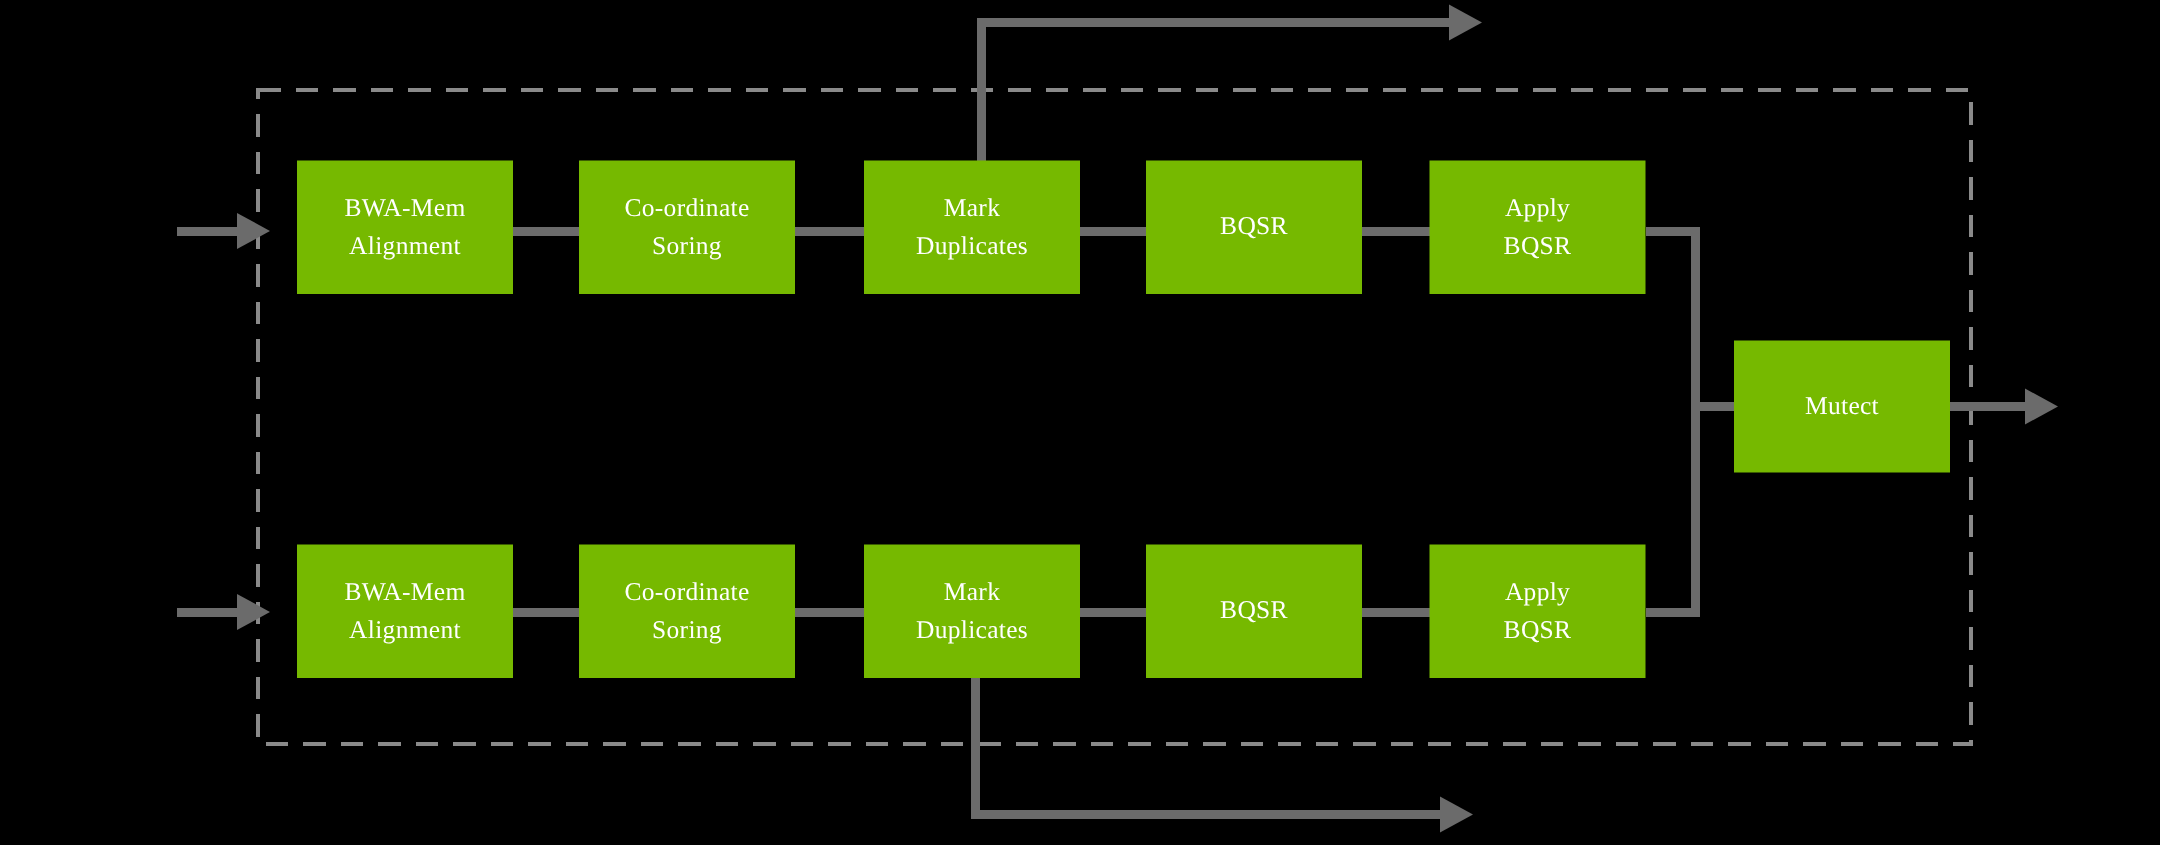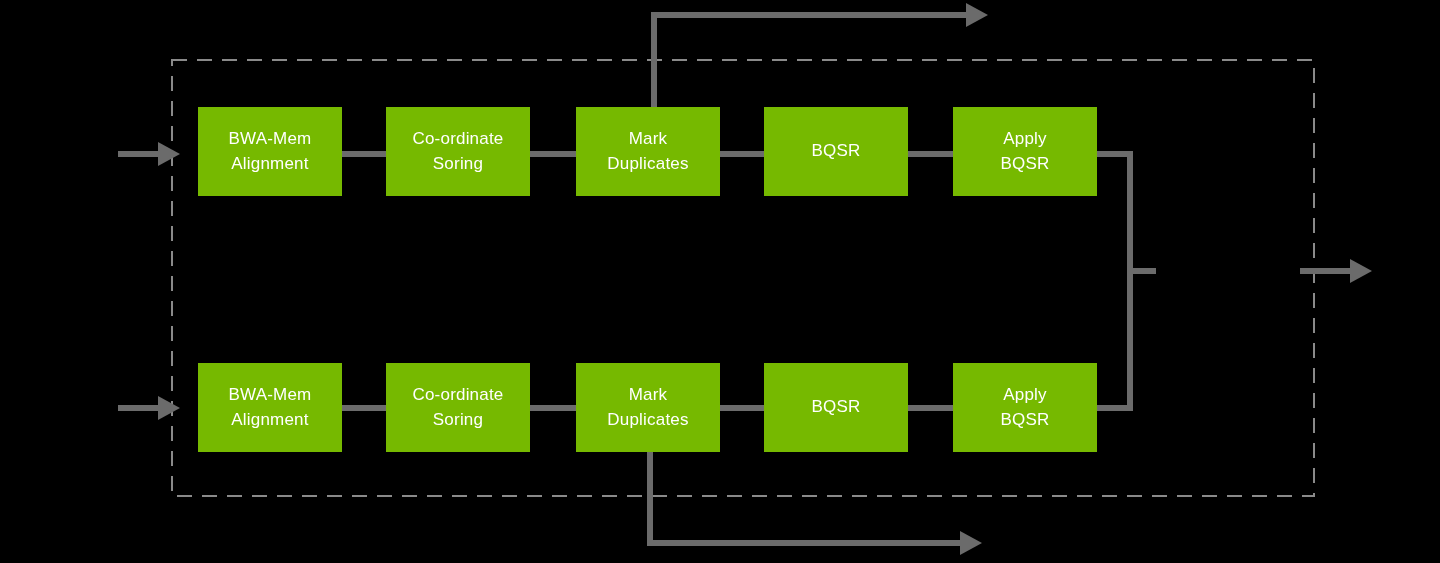--- a/index.html
+++ b/index.html
@@ -6,21 +6,21 @@
   html, body {
     margin: 0;
     padding: 0;
     background: #000000;
   }
   #canvas {
     position: relative;
     width: 1440px;
     height: 563px;
     background: #000000;
-    font-family: Liberation Sans, sans-serif;
+    font-family: Liberation Serif, serif;
     overflow: hidden;
   }
   #svg-layer {
     position: absolute;
     left: 0;
     top: 0;
     width: 1440px;
     height: 563px;
   }
   .node {
@@ -97,20 +97,23 @@
     <span class="node-label">Mark
 Duplicates</span>
   </div>
   <div class="node" style="left: 764px; top: 107px; width: 144px; height: 89px; background: rgb(118, 185, 0); color: rgb(255, 255, 255);">
     <span class="node-label">BQSR</span>
   </div>
   <div class="node" style="left: 953px; top: 107px; width: 144px; height: 89px; background: rgb(118, 185, 0); color: rgb(255, 255, 255);">
     <span class="node-label">Apply
 BQSR</span>
   </div>
+  <div class="node" style="left: 1156px; top: 227px; width: 144px; height: 88px; background: rgb(118, 185, 0); color: rgb(255, 255, 255);">
+    <span class="node-label">Mutect</span>
+  </div>
   <div class="node" style="left: 198px; top: 363px; width: 144px; height: 89px; background: rgb(118, 185, 0); color: rgb(255, 255, 255);">
     <span class="node-label">BWA-Mem
 Alignment</span>
   </div>
   <div class="node" style="left: 386px; top: 363px; width: 144px; height: 89px; background: rgb(118, 185, 0); color: rgb(255, 255, 255);">
     <span class="node-label">Co-ordinate
 Soring</span>
   </div>
   <div class="node" style="left: 576px; top: 363px; width: 144px; height: 89px; background: rgb(118, 185, 0); color: rgb(255, 255, 255);">
     <span class="node-label">Mark

